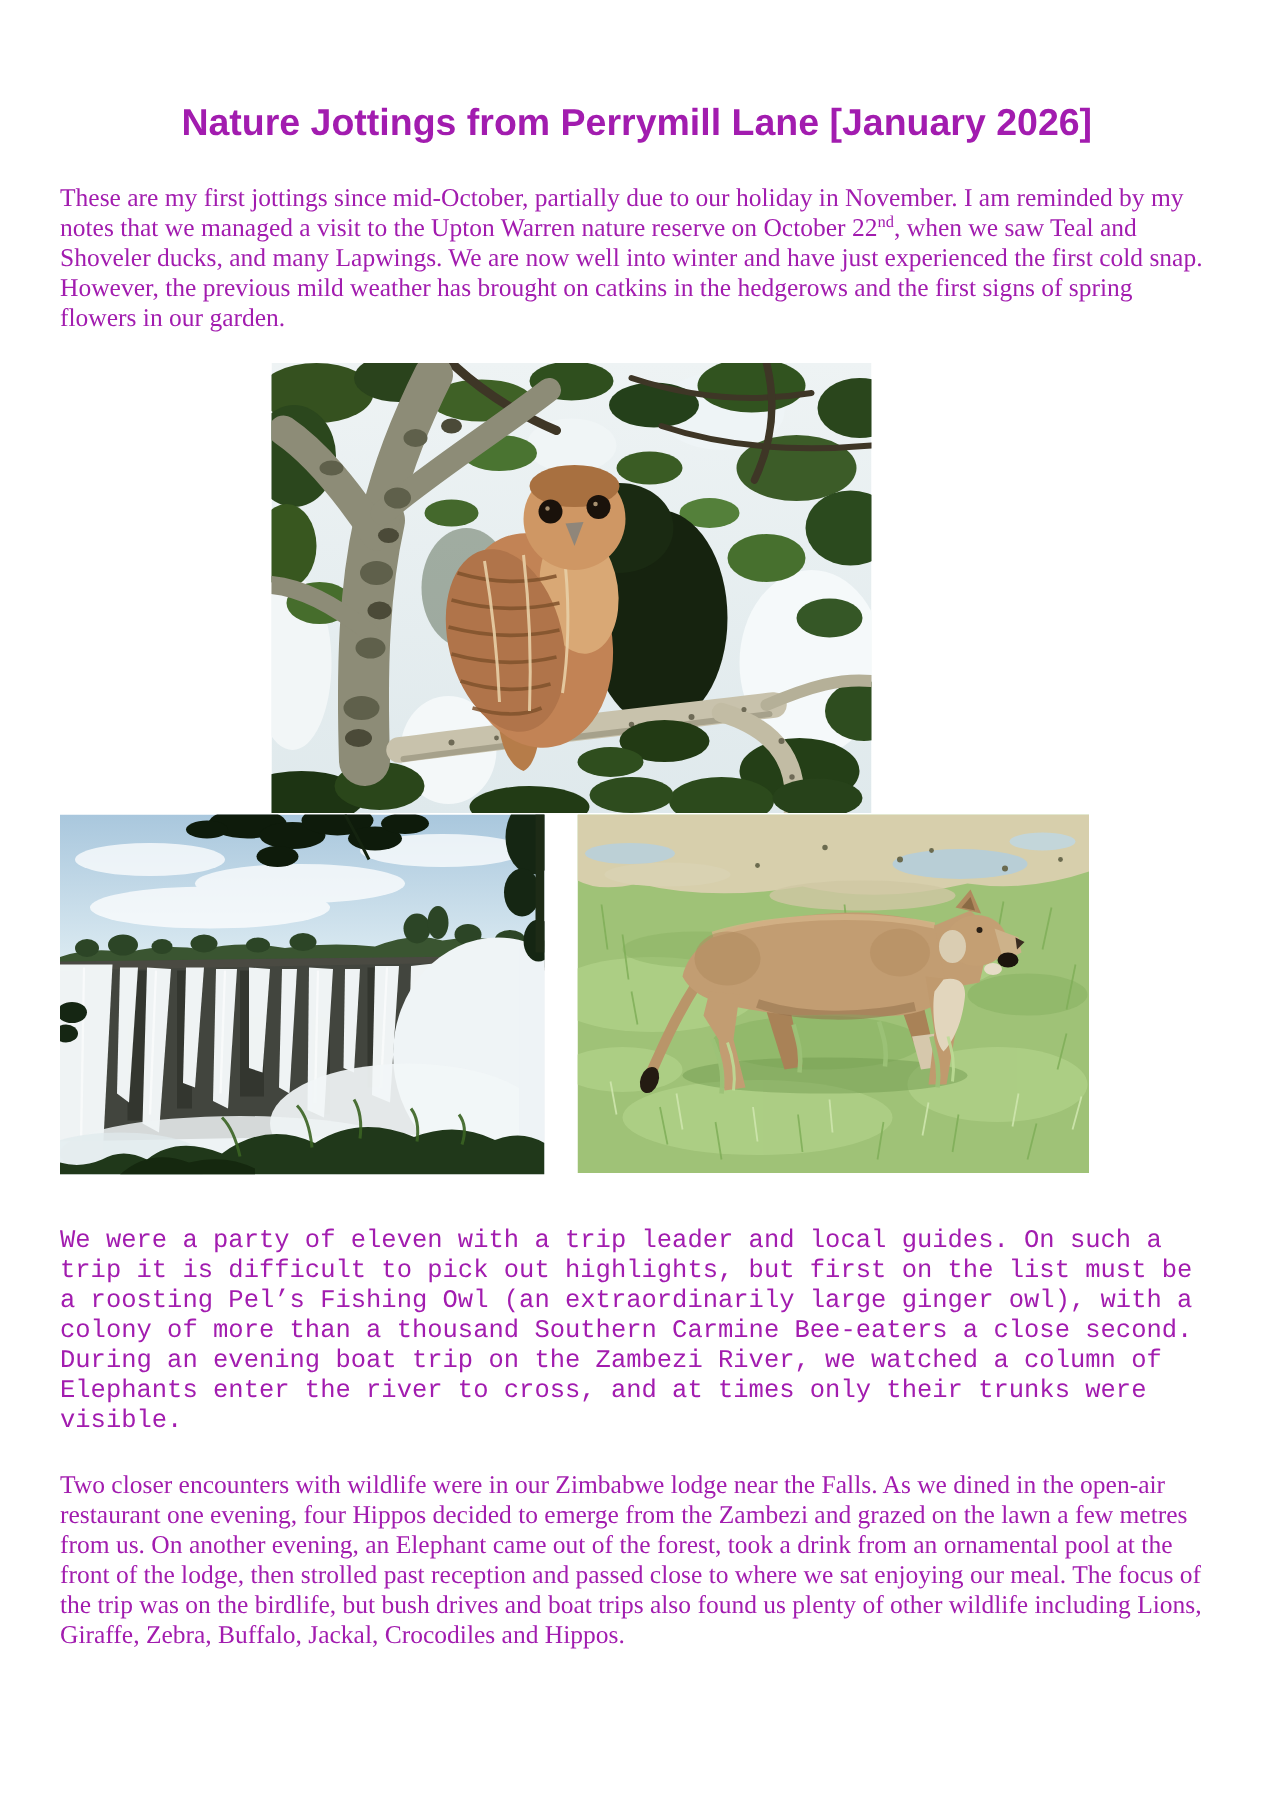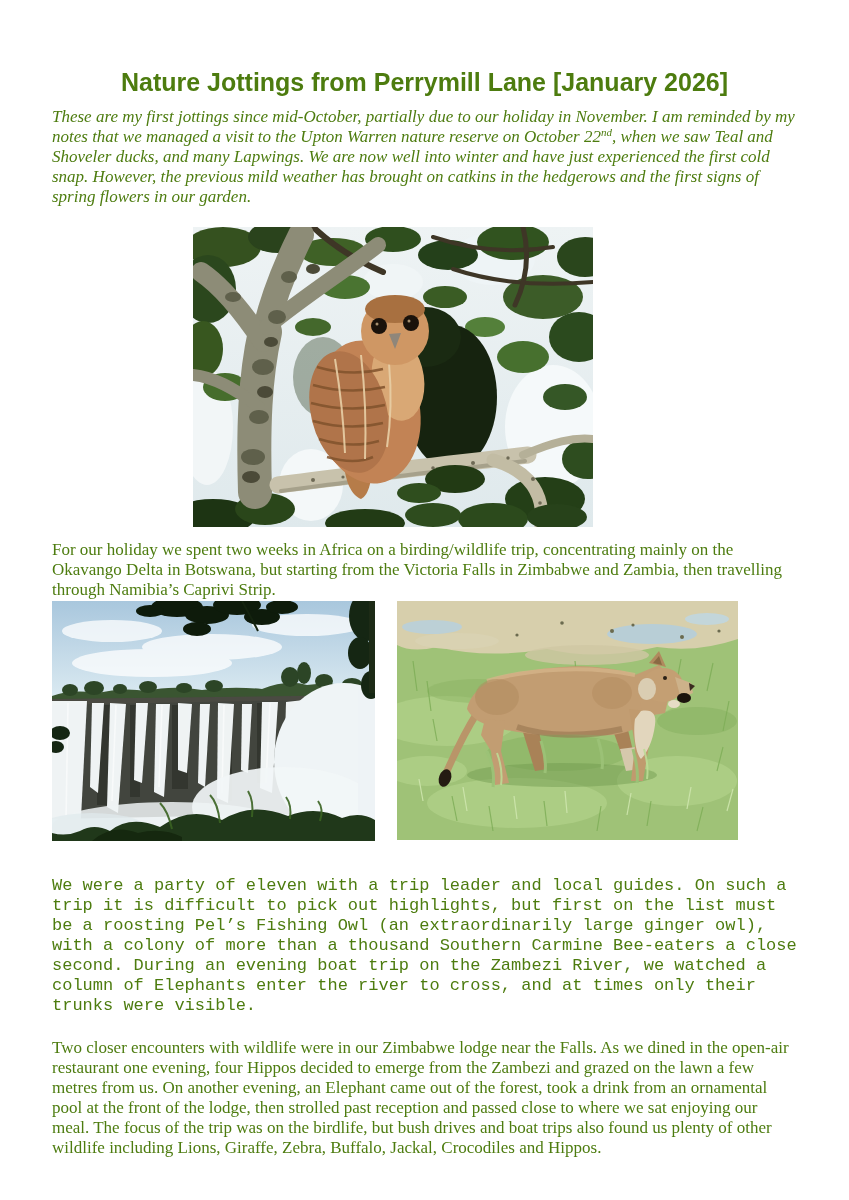--- a/index.html
+++ b/index.html
@@ -2,40 +2,40 @@
 <html><head>
 <meta charset="utf-8">
 <style>
   html,body { margin:0; padding:0; background:#ffffff; }
   .page {
     position:relative;
     width:849px; height:1200px;
     margin:0 auto;
     background:#ffffff;
     box-sizing:border-box;
-    padding:0 52px;
+    padding:0 40px;
     overflow:hidden;
     font-family:"Liberation Serif","DejaVu Serif",serif;
-    color:#4d7c0f;
+    color:#a21caf;
   }
   .doc-title {
     font-family:"Liberation Sans","DejaVu Sans",sans-serif;
     font-weight:700;
     font-size:25px;
     line-height:27px;
     text-align:center;
     margin:69px 0 0 0;
   }
   .para {
     font-size:17px;
     line-height:20px;
     margin:0;
     text-align:left;
   }
-  .p1 { margin-top:11px;font-style:italic; }
+  .p1 { margin-top:26px; }
   .p2 { margin-top:13px; }
   .p3 { margin-top:35px;font-family:Liberation Mono, monospace; }
   .p4 { margin-top:22px; }
   sup.ord { font-size:11px; line-height:0; vertical-align:6px; }
   figure { margin:0; padding:0; }
   .owl-fig  { width:400px; height:300px; margin:20px 0 0 141px; }
   .photo-row { margin-top:1px; display:flex; gap:22px; align-items:flex-start; }
   .falls-fig { width:323px; height:240px; }
   .lion-fig  { width:341px; height:239px; }
   figure svg { display:block; width:100%; height:100%; }
@@ -168,21 +168,20 @@
         <circle cx="216" cy="94" r="1.5" fill="#cbb089" opacity="0.8"></circle>
         <path d="M196,107 L208,106 L202,122 Z" fill="#8f867a"></path>
       </g>
 
       <ellipse cx="262" cy="252" rx="30" ry="14" fill="#223a14"></ellipse>
       <ellipse cx="226" cy="266" rx="22" ry="10" fill="#2f4e1e"></ellipse>
       <ellipse cx="364" cy="290" rx="30" ry="13" fill="#27421a"></ellipse>
     </svg>
   </figure>
 
-  <p class="para p2">For our holiday we spent two weeks in Africa on a birding/wildlife trip, concentrating mainly on the Okavango Delta in Botswana, but starting from the Victoria Falls in Zimbabwe and Zambia, then travelling through Namibia’s Caprivi Strip.</p>
 
   <div class="photo-row">
 
     <figure class="falls-fig">
       <svg viewBox="0 0 323 240" preserveAspectRatio="none">
         <defs>
           <linearGradient id="fsky" x1="0" y1="0" x2="0" y2="1">
             <stop offset="0" stop-color="#a9c7dd"></stop>
               <stop offset="1" stop-color="#dcebf2"></stop>
           </linearGradient>

